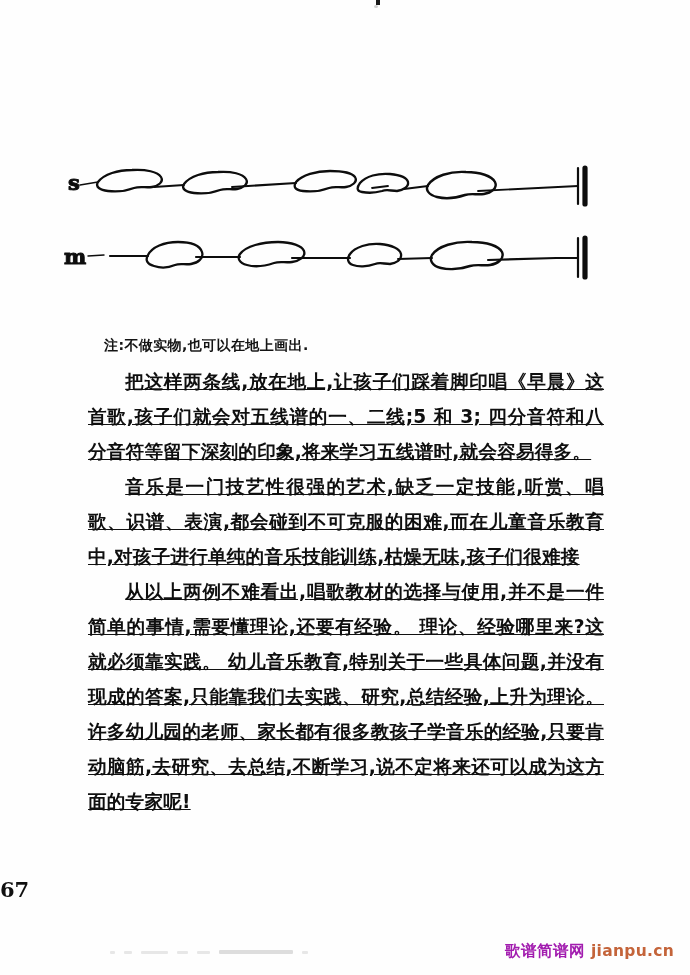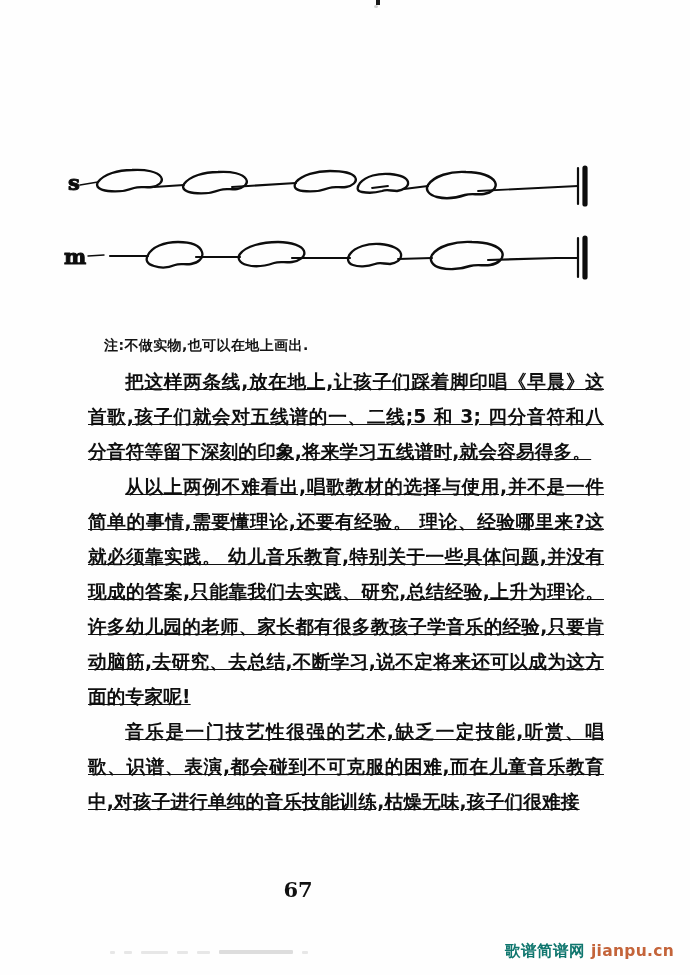--- a/index.html
+++ b/index.html
@@ -95,21 +95,21 @@
     letter-spacing: 0.2px;
     word-break: break-all;
   }
 
   
   .page-number {
     position: absolute;
     left: 0;
     top: 877px;
     width: 596px;
-    text-align: center;
+    text-align: left;
     font-family: "DejaVu Serif", "Liberation Serif", serif;
     font-size: 21px;
     font-weight: 700;
     color: #101010;
   }
 
   
   .scan-noise {
     position: absolute;
     left: 110px;
@@ -141,21 +141,21 @@
     right: 16px;
     top: 941px;
     display: flex;
     align-items: baseline;
     gap: 6px;
     font-weight: 700;
   }
   .wm-cn {
     font-family: "DejaVu Sans", "Liberation Sans", sans-serif;
     font-size: 15.5px;
-    color: #0f766e;
+    color: #a21caf;
     letter-spacing: 0.5px;
   }
   .wm-url {
     font-family: "DejaVu Sans", "Liberation Sans", sans-serif;
     font-size: 15.5px;
     color: #c4643a;
     letter-spacing: 0.3px;
   }
 </style>
 </head>
@@ -231,22 +231,22 @@
         <path d="M578 88 L578 127" stroke-width="2.2"></path>
         <path d="M585 88 L585 127" stroke-width="5.2"></path>
       </g>
     </svg>
   </div>
 
   <div class="note-line">注:不做实物,也可以在地上画出.</div>
 
   <div class="body-text">
     <p class="para">把这样两条线,放在地上,让孩子们踩着脚印唱《早晨》这首歌,孩子们就会对五线谱的一、二线;5 和 3; 四分音符和八分音符等留下深刻的印象,将来学习五线谱时,就会容易得多。</p>
+    <p class="para">音乐是一门技艺性很强的艺术,缺乏一定技能,听赏、唱歌、识谱、表演,都会碰到不可克服的困难,而在儿童音乐教育中,对孩子进行单纯的音乐技能训练,枯燥无味,孩子们很难接</p>
     <p class="para">从以上两例不难看出,唱歌教材的选择与使用,并不是一件简单的事情,需要懂理论,还要有经验。 理论、经验哪里来?这就必须靠实践。 幼儿音乐教育,特别关于一些具体问题,并没有现成的答案,只能靠我们去实践、研究,总结经验,上升为理论。 许多幼儿园的老师、家长都有很多教孩子学音乐的经验,只要肯动脑筋,去研究、去总结,不断学习,说不定将来还可以成为这方面的专家呢!</p>
-    <p class="para">音乐是一门技艺性很强的艺术,缺乏一定技能,听赏、唱歌、识谱、表演,都会碰到不可克服的困难,而在儿童音乐教育中,对孩子进行单纯的音乐技能训练,枯燥无味,孩子们很难接</p>
   </div>
 
   <div class="page-number">67</div>
 
   <div class="scan-noise">
     <i></i>
       <i></i>
       <i></i>
       <i></i>
       <i></i>

